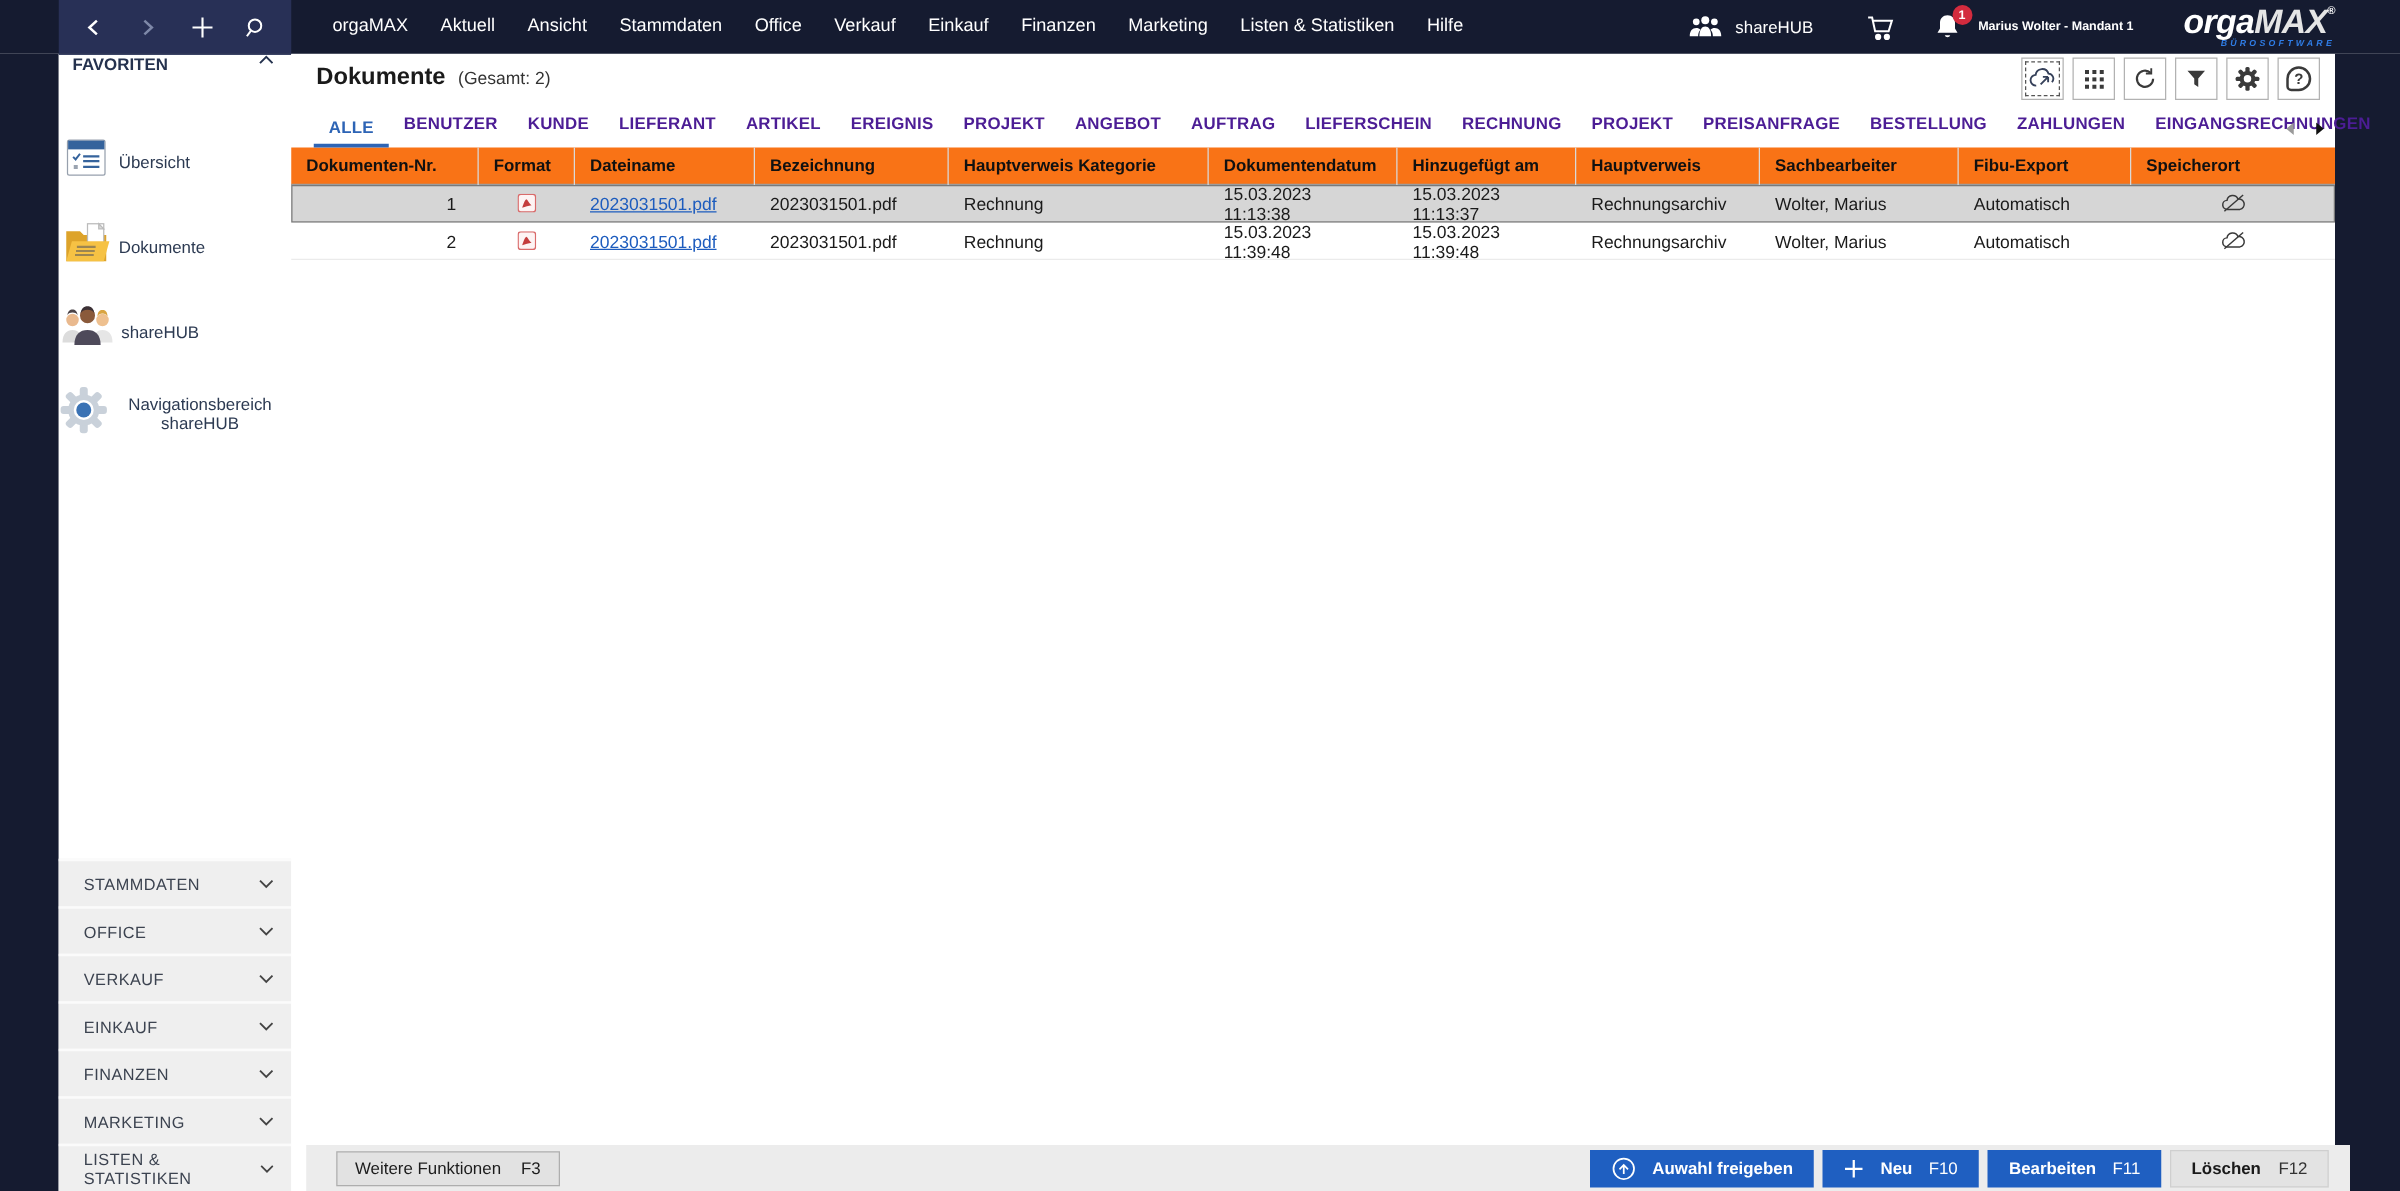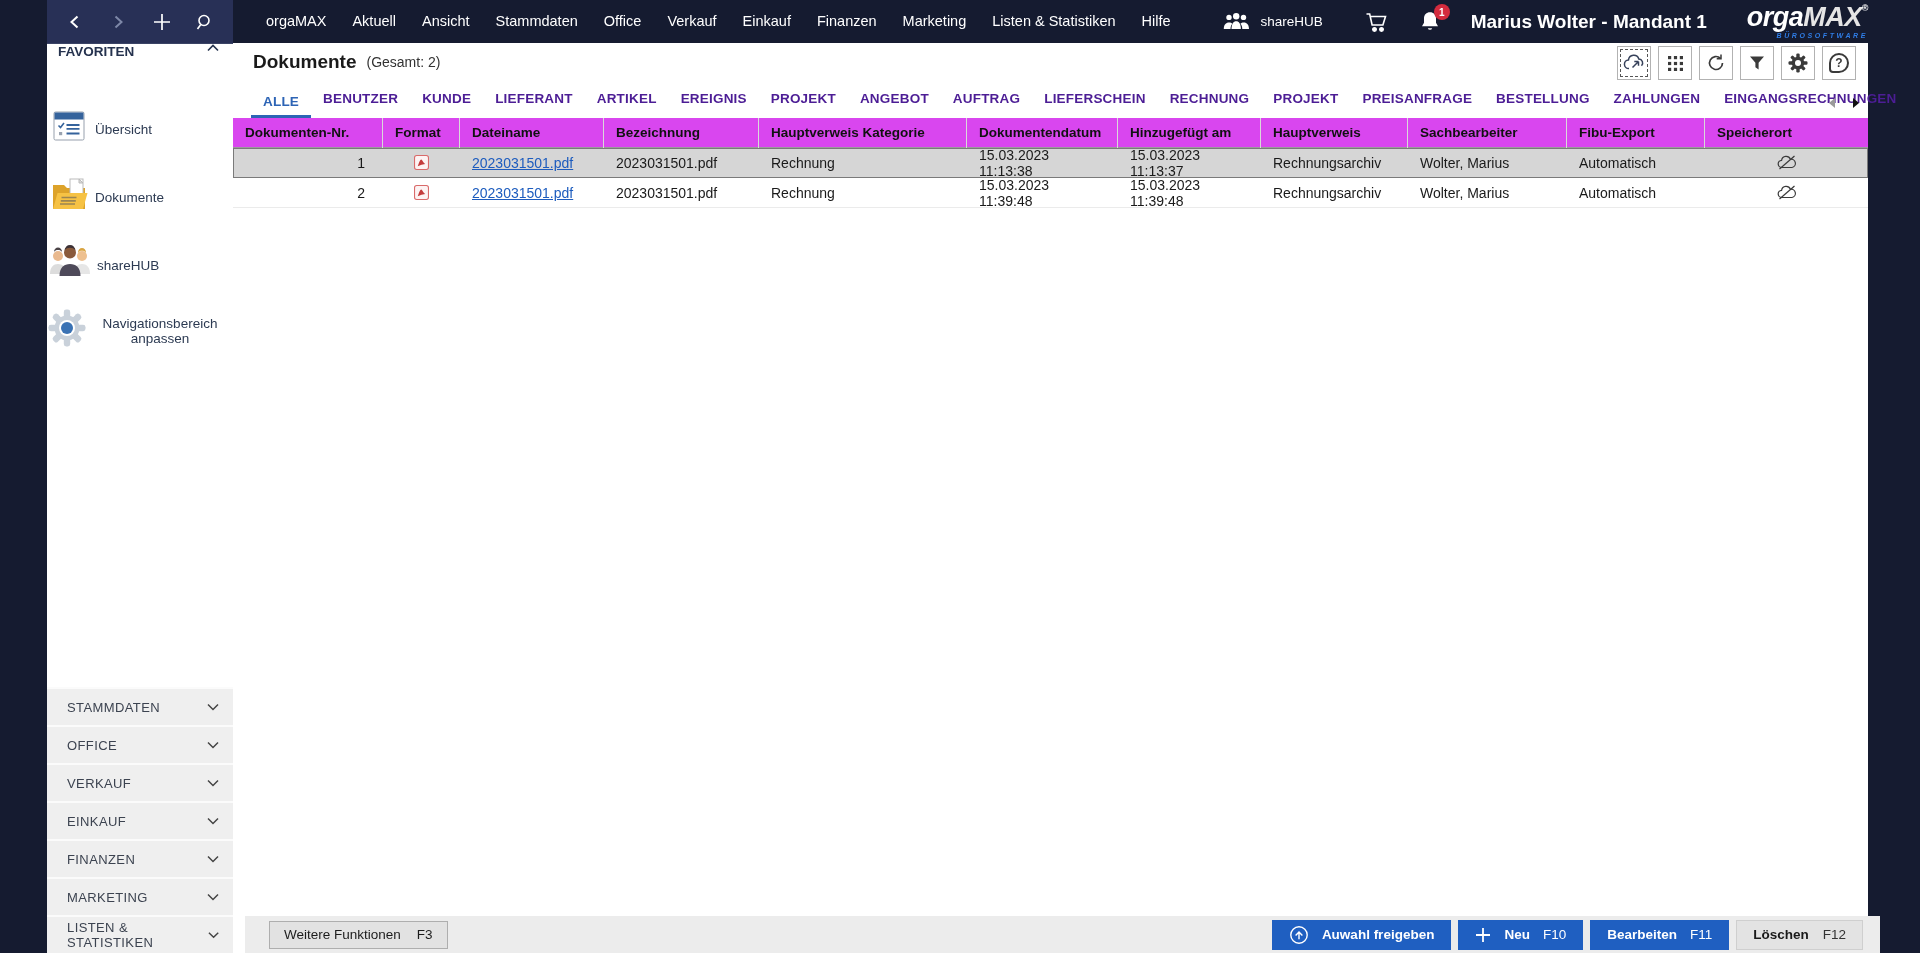--- a/index.html
+++ b/index.html
@@ -16,21 +16,21 @@
     display:flex; align-items:center; justify-content:center; }
   .menu { display:flex; align-items:center; height:43px; margin-left:20px; }
   .menu-item { padding:0 13px; font-size:14.5px; line-height:43px; color:#fff; cursor:pointer; white-space:nowrap; }
   .topbar-right { margin-left:auto; display:flex; align-items:center; }
   .sharehub { display:flex; align-items:center; gap:10px; font-size:13.5px; cursor:pointer; }
   .cart { margin-left:42px; cursor:pointer; display:flex; }
   .bell { margin-left:30px; position:relative; cursor:pointer; display:flex; }
   .badge { position:absolute; top:-6px; right:-9px; min-width:16px; height:16px;
     background:#d32b3e; border-radius:50%; color:#fff; font-size:10px; font-weight:bold;
     display:flex; align-items:center; justify-content:center; padding:0 3px; }
-  .user { margin-left:30px; font-size:19px; font-weight:bold; white-space:nowrap; cursor:pointer; }
+  .user { margin-left:14px; font-size:10px; font-weight:bold; white-space:nowrap; cursor:pointer; }
   .logo { margin:0 52px 0 40px; font-style:italic; font-weight:bold; font-size:27px;
     line-height:1; letter-spacing:-0.5px; cursor:default; }
   .logo .l2 { color:#e5e5e5; }
   .logo .reg { font-size:9px; vertical-align:top; font-style:normal; }
   .logo .lsub { font-size:7px; letter-spacing:2.6px; color:#2f7de6; text-align:right;
     margin-top:1px; font-weight:bold; }
 
   
   .left-strip { position:absolute; left:0; top:43px; width:47px; height:910px; background:#151b30; }
   .right-strip { position:absolute; left:1868px; top:43px; width:52px; height:910px; background:#151b30; }
@@ -65,21 +65,21 @@
   
   .tabs { display:flex; align-items:flex-end; height:37px; padding-left:18px; position:relative; }
   .tab { padding:0 12px 9px; font-size:13.5px; font-weight:bold; color:#4c1d95;
     letter-spacing:0.2px; cursor:pointer; white-space:nowrap; border-bottom:3px solid transparent; }
   .tab.active { color:#2d64b5; border-bottom:3px solid #2d64b5; padding-bottom:6px; }
   .tab-scroll { position:absolute; right:8px; bottom:10px; display:flex; gap:16px; align-items:center; }
   .tab-scroll span { cursor:pointer; display:flex; }
 
   
   .table { width:1635px; }
-  .thead { display:flex; height:30px; background:#d946ef; border-bottom:1px solid #9b9b9b;
+  .thead { display:flex; height:30px; background:#f97316; border-bottom:1px solid #9b9b9b;
     align-items:center; font-weight:bold; font-size:13.5px; color:#111; }
   .th { padding-left:12px; border-right:1px solid #d9d9d9; height:30px; display:flex; align-items:center; }
   .th:last-child { border-right:none; }
   .tr { display:flex; height:30px; align-items:center; font-size:14px; color:#1a1a1a;
     border-bottom:1px solid #ebebeb; cursor:default; }
   .tr.selected { background:#d6d6d6; outline:1px solid #7a7a7a; outline-offset:-1px; }
   .td { padding-left:12px; height:30px; display:flex; align-items:center; }
   .c0{width:150px} .c1{width:77px} .c2{width:144px} .c3{width:155px} .c4{width:208px}
   .c5{width:151px} .c6{width:143px} .c7{width:147px} .c8{width:159px} .c9{width:138px} .c10{width:163px}
   .td.num { justify-content:flex-end; padding-right:18px; }
@@ -232,21 +232,21 @@
               <rect x="-3.2" y="-18.5" width="6.4" height="37" rx="2.4"></rect>
               <rect x="-3.2" y="-18.5" width="6.4" height="37" rx="2.4" transform="rotate(45)"></rect>
               <rect x="-3.2" y="-18.5" width="6.4" height="37" rx="2.4" transform="rotate(90)"></rect>
               <rect x="-3.2" y="-18.5" width="6.4" height="37" rx="2.4" transform="rotate(135)"></rect>
               <circle r="12.5"></circle>
             </g>
             <circle r="8" fill="#fff"></circle>
             <circle r="6" fill="#3a72b4"></circle>
           </svg>
       </div>
-      <div class="fav-label">Navigationsbereich anpassen</div>
+      <div class="fav-label">Navigationsbereich shareHUB</div>
     </div>
 
     <div class="side-sections">
       <div class="side-section">
           <span>STAMMDATEN</span>
           <svg width="12" height="8" viewBox="0 0 12 8" fill="none">
             <path d="M1 1.5 L6 6.5 L11 1.5" stroke="#444" stroke-width="1.5"></path>
           </svg>
         </div>
       <div class="side-section">

